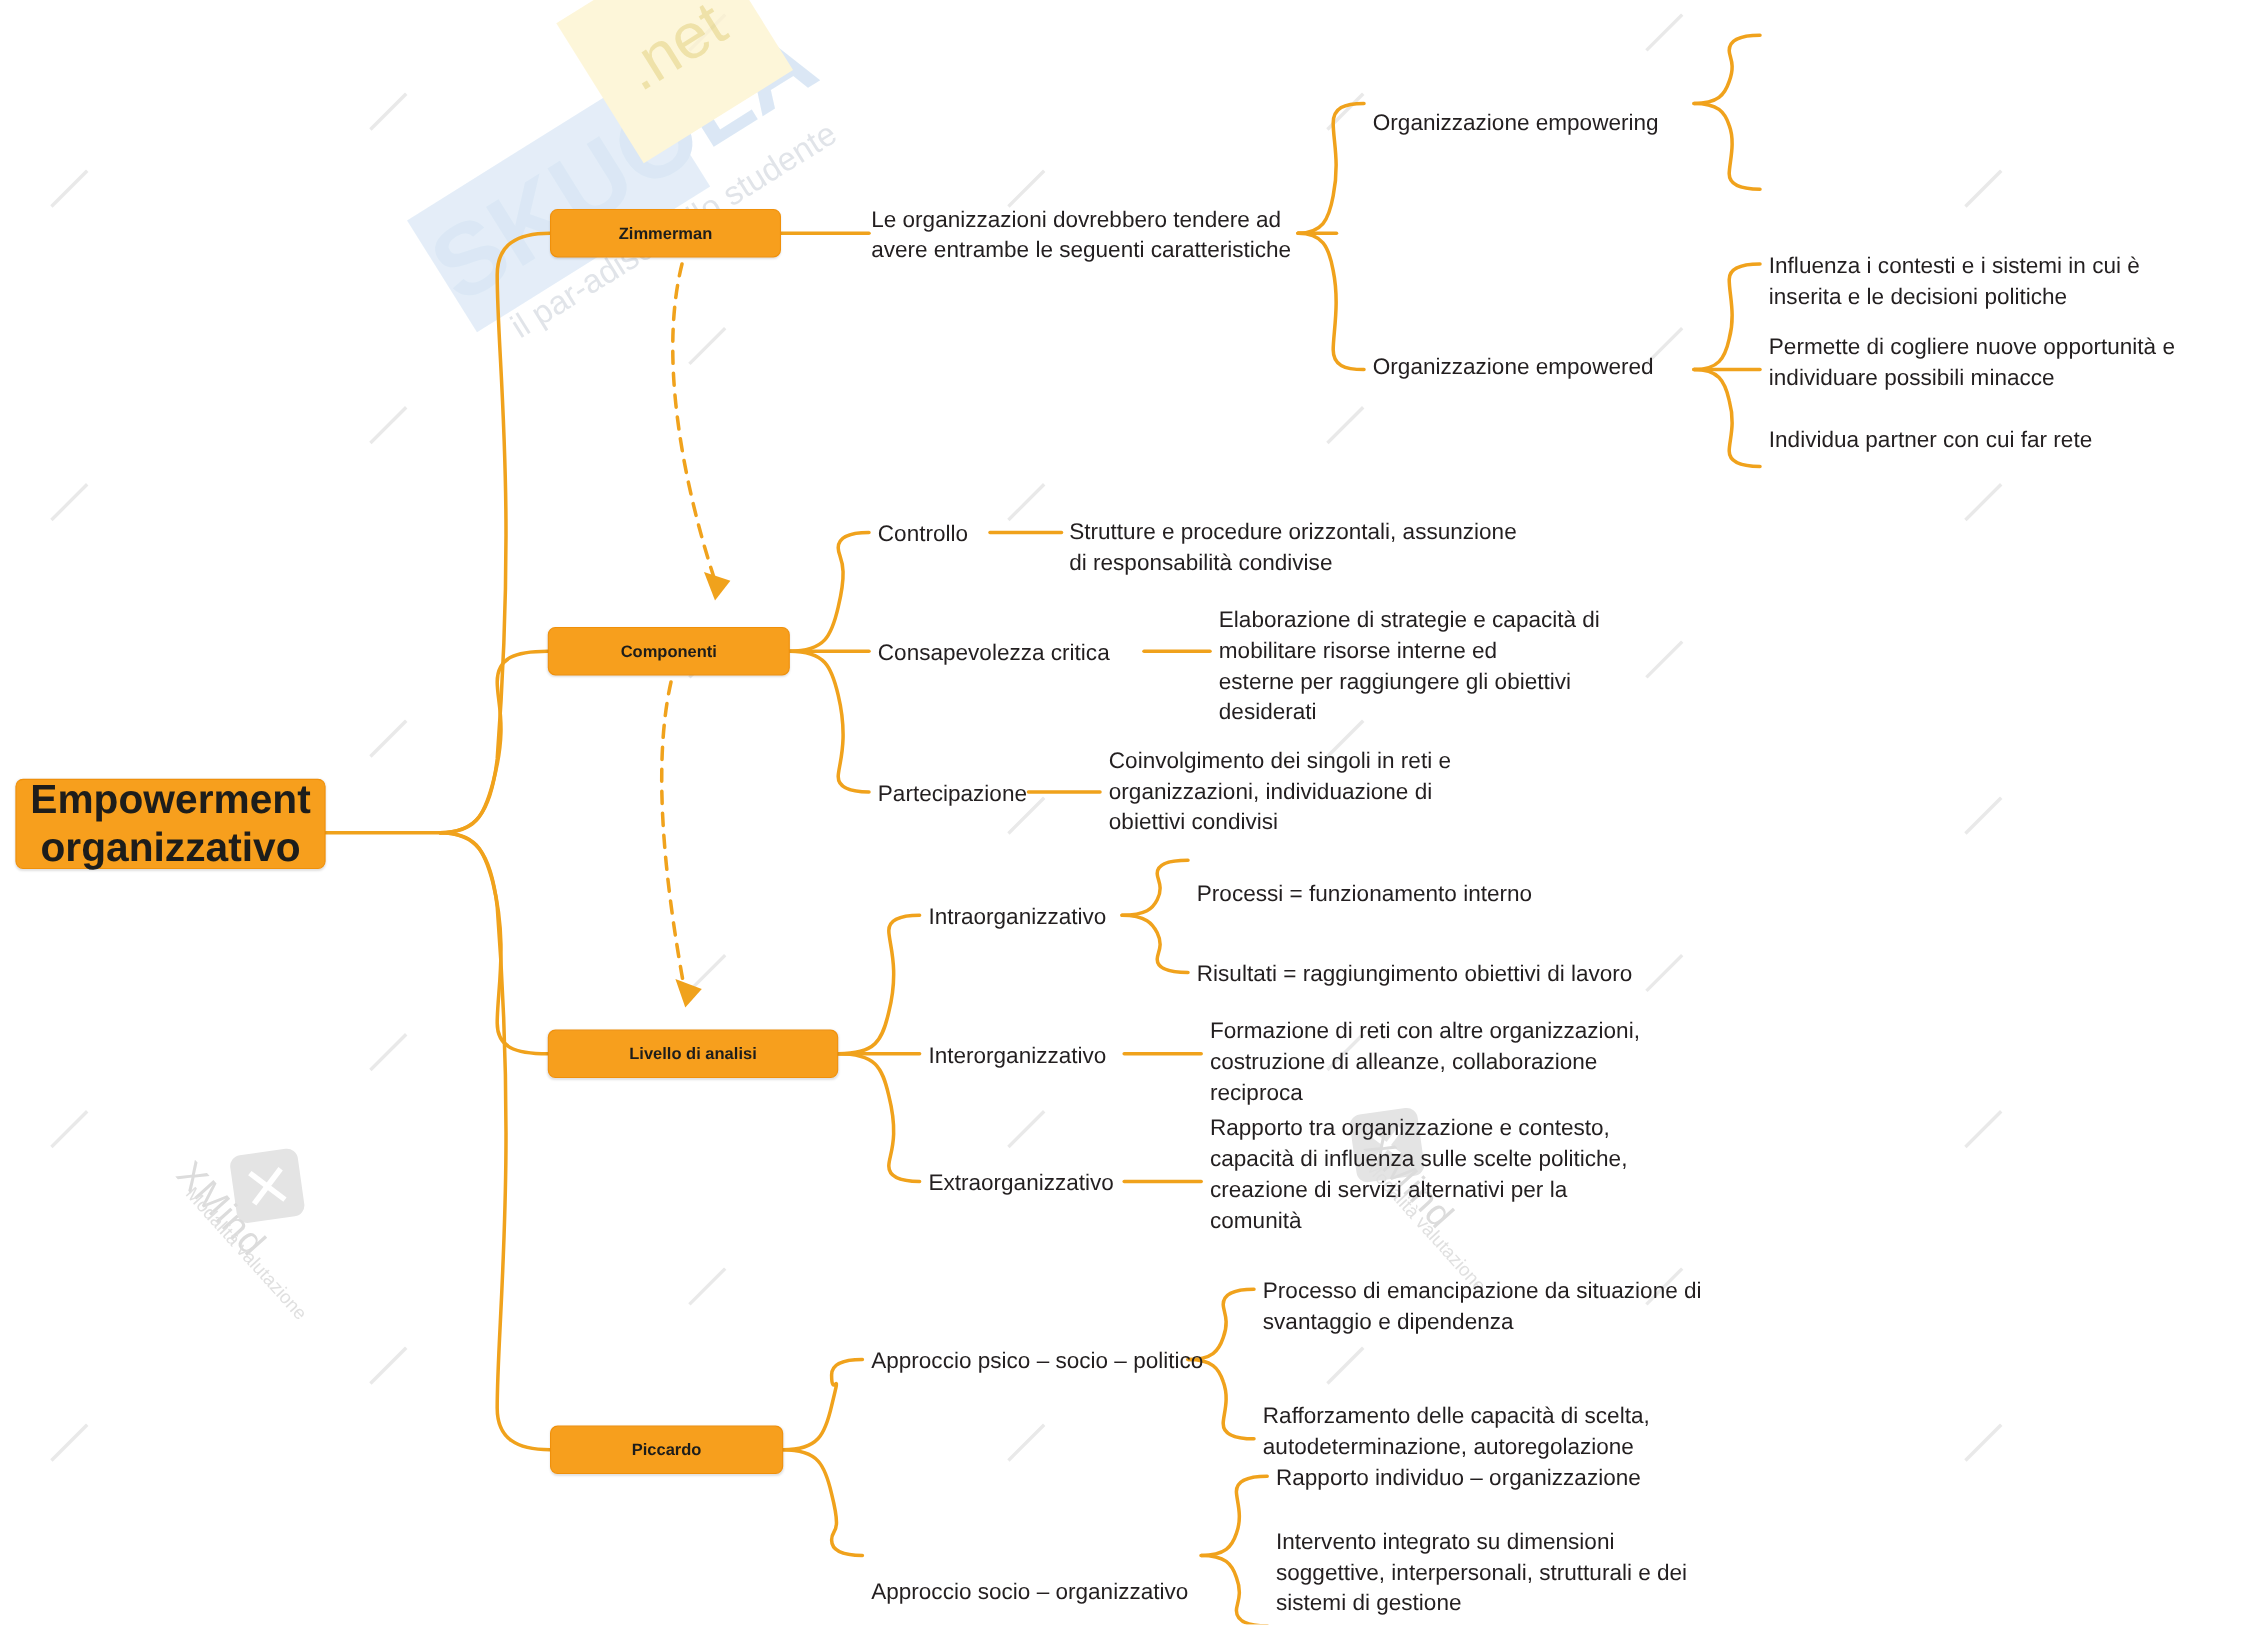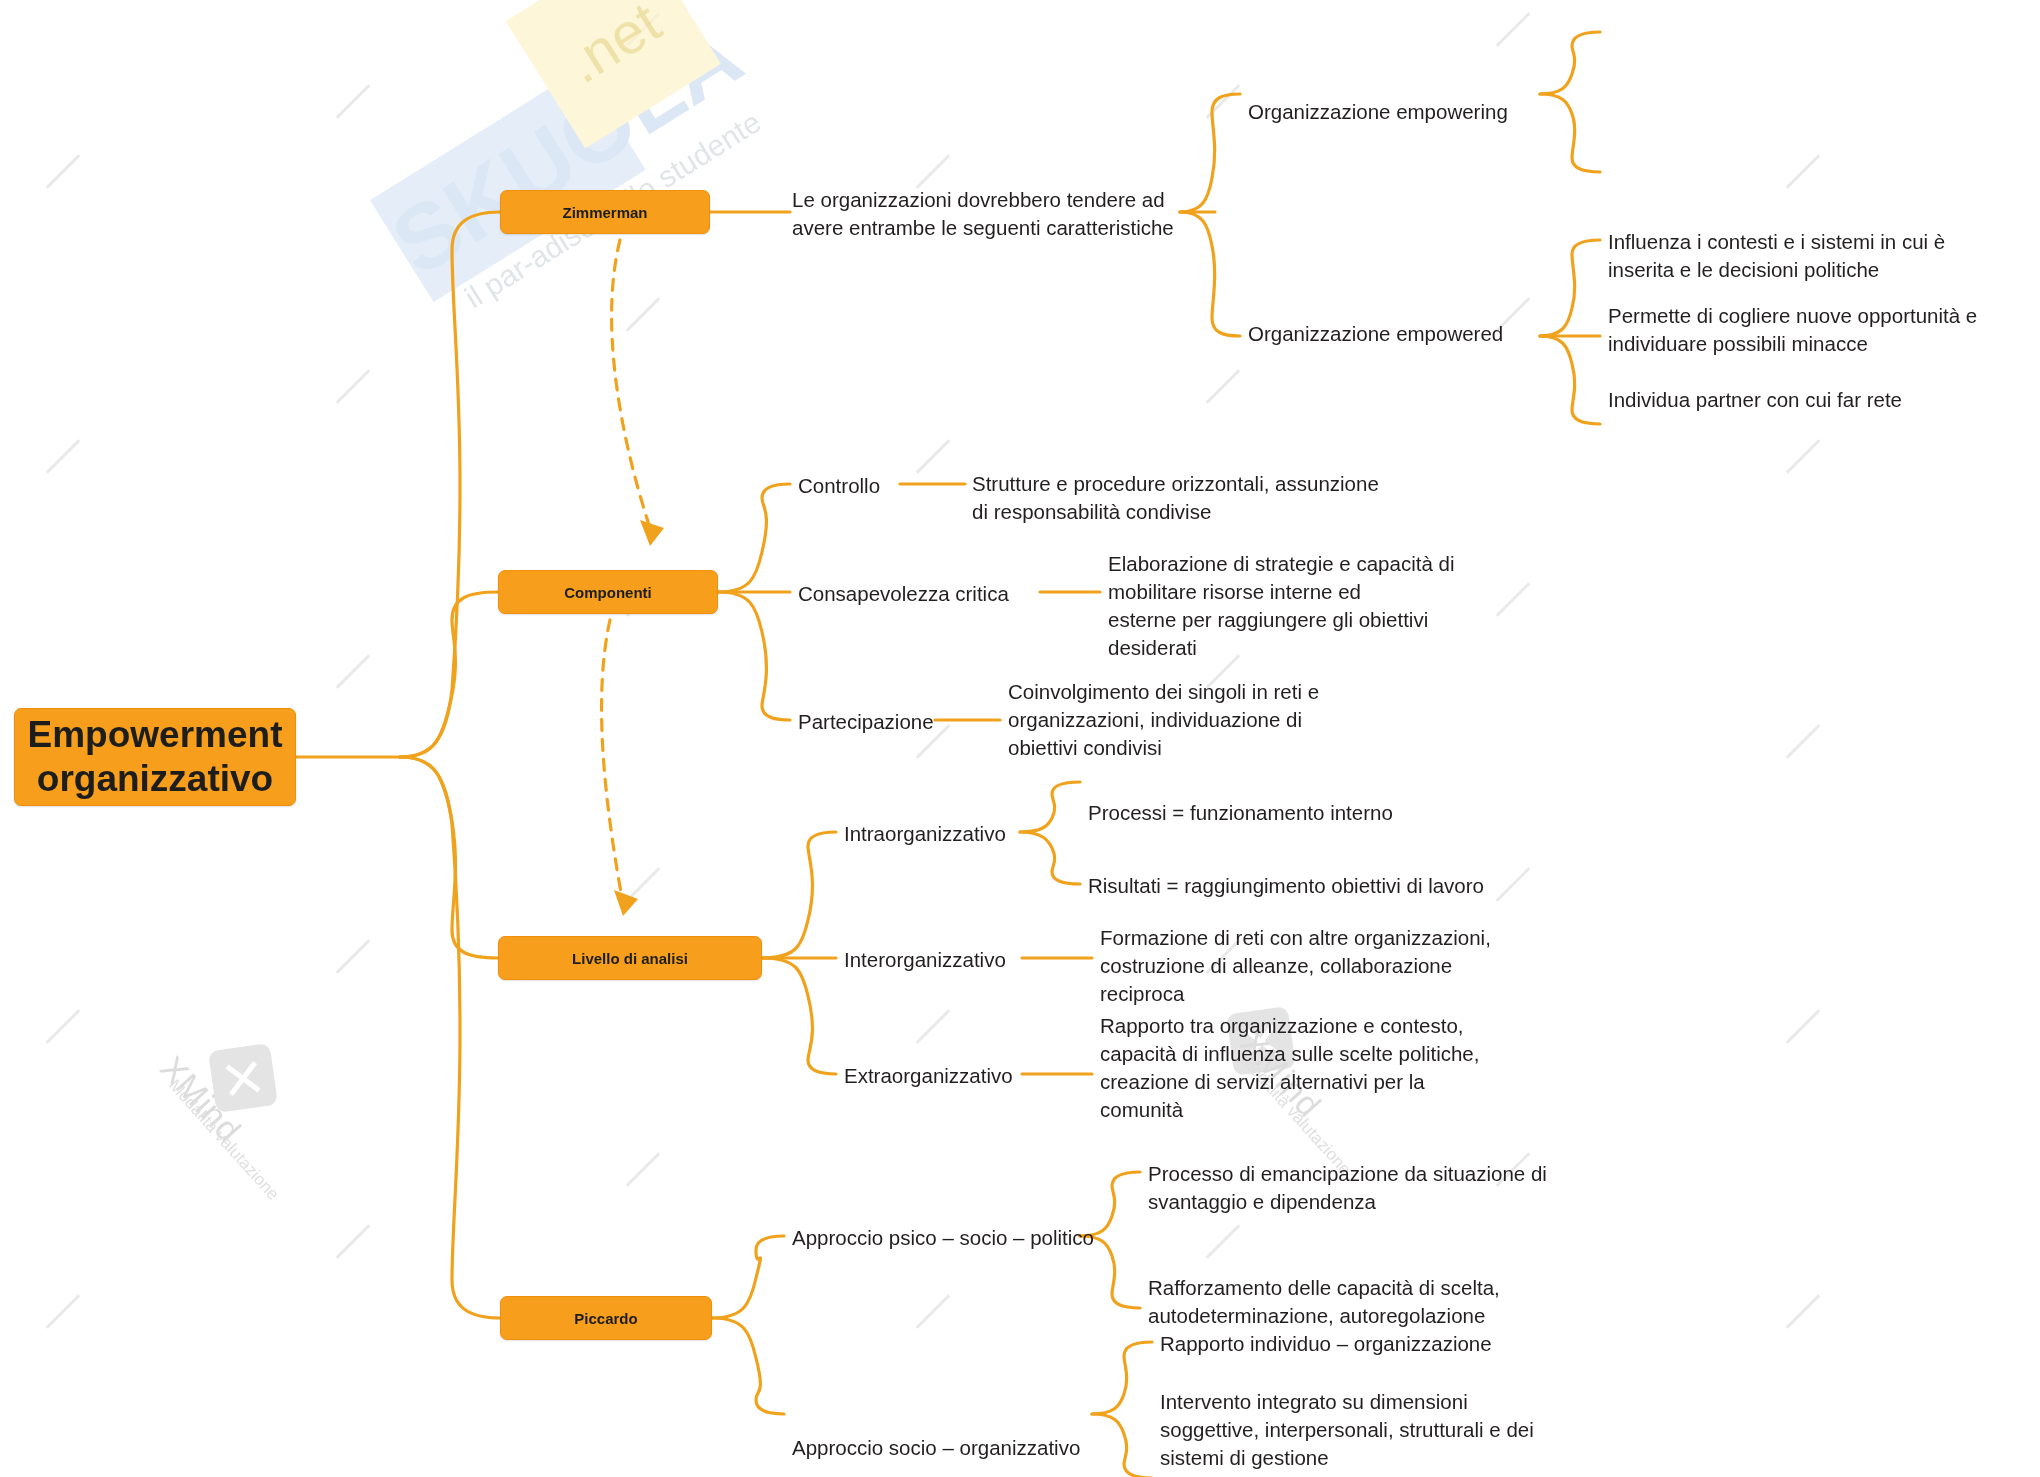--- a/index.html
+++ b/index.html
@@ -132,21 +132,21 @@
     align-items: center;
     justify-content: center;
     text-align: center;
     box-shadow: 0 1px 2px rgba(0,0,0,.12);
     box-sizing: border-box;
   }
   .root {
     left: 14px;
     top: 708px;
     width: 282px;
-    height: 98px;
+    height: 82px;
     font-size: 37px;
     line-height: 1.18;
     padding: 0 12px;
   }
   .branchbox {
     height: 44px;
     font-size: 15px;
     padding: 0 16px;
   }
   .plain {

